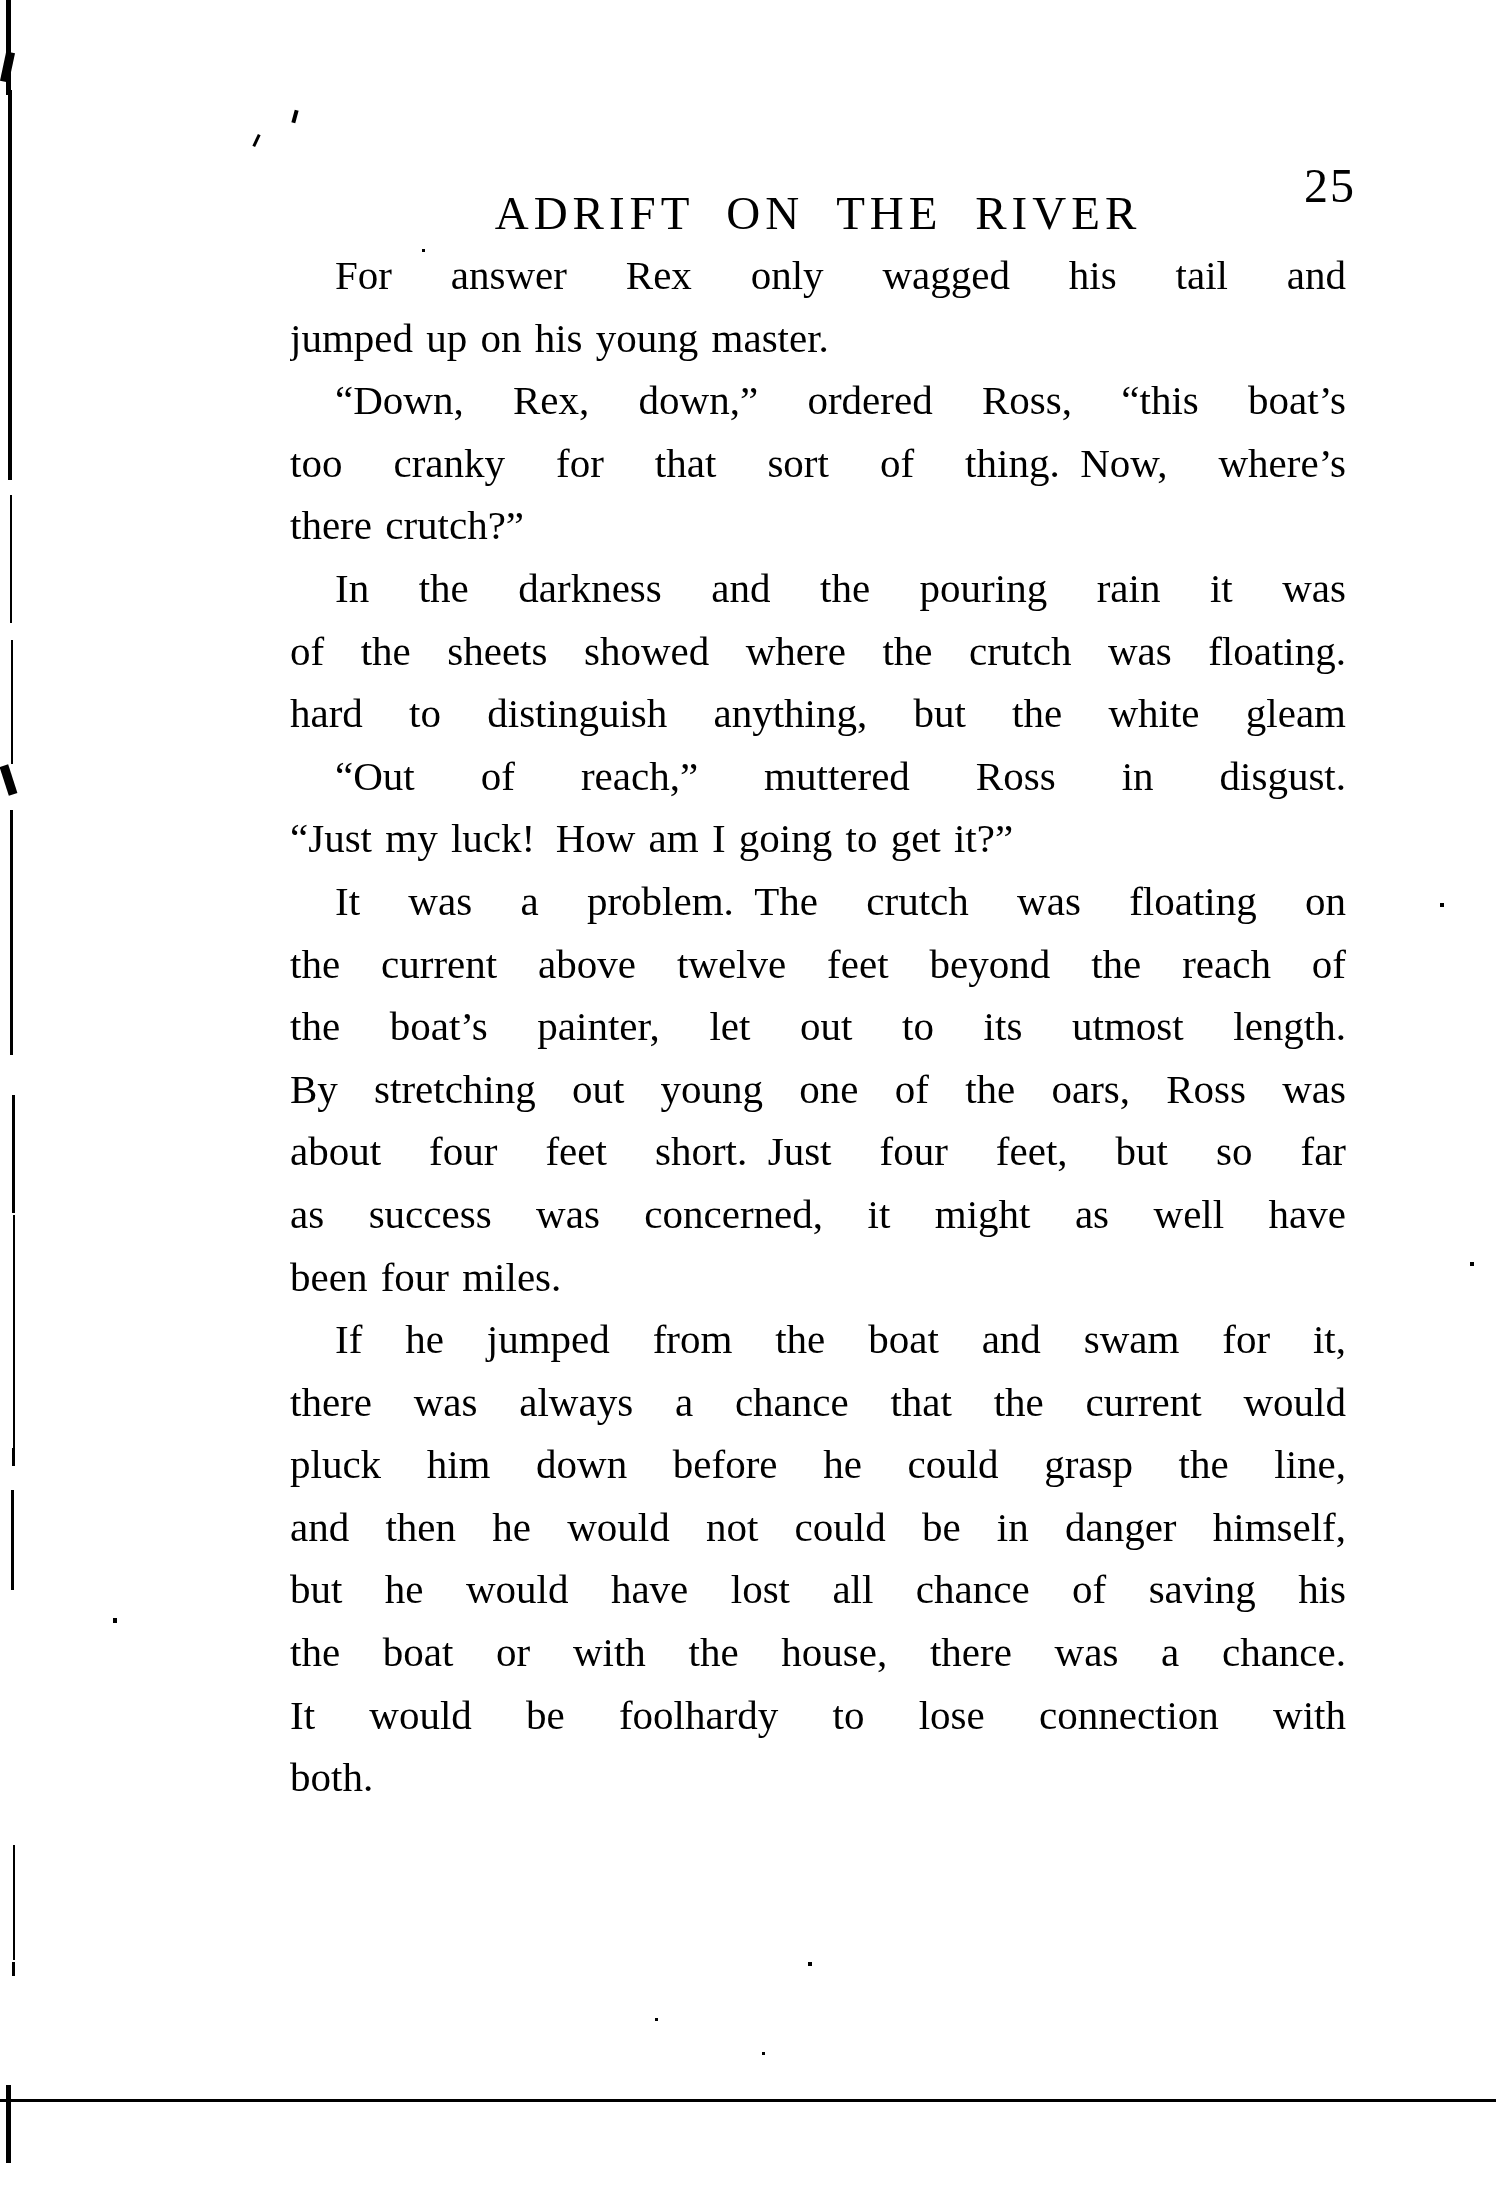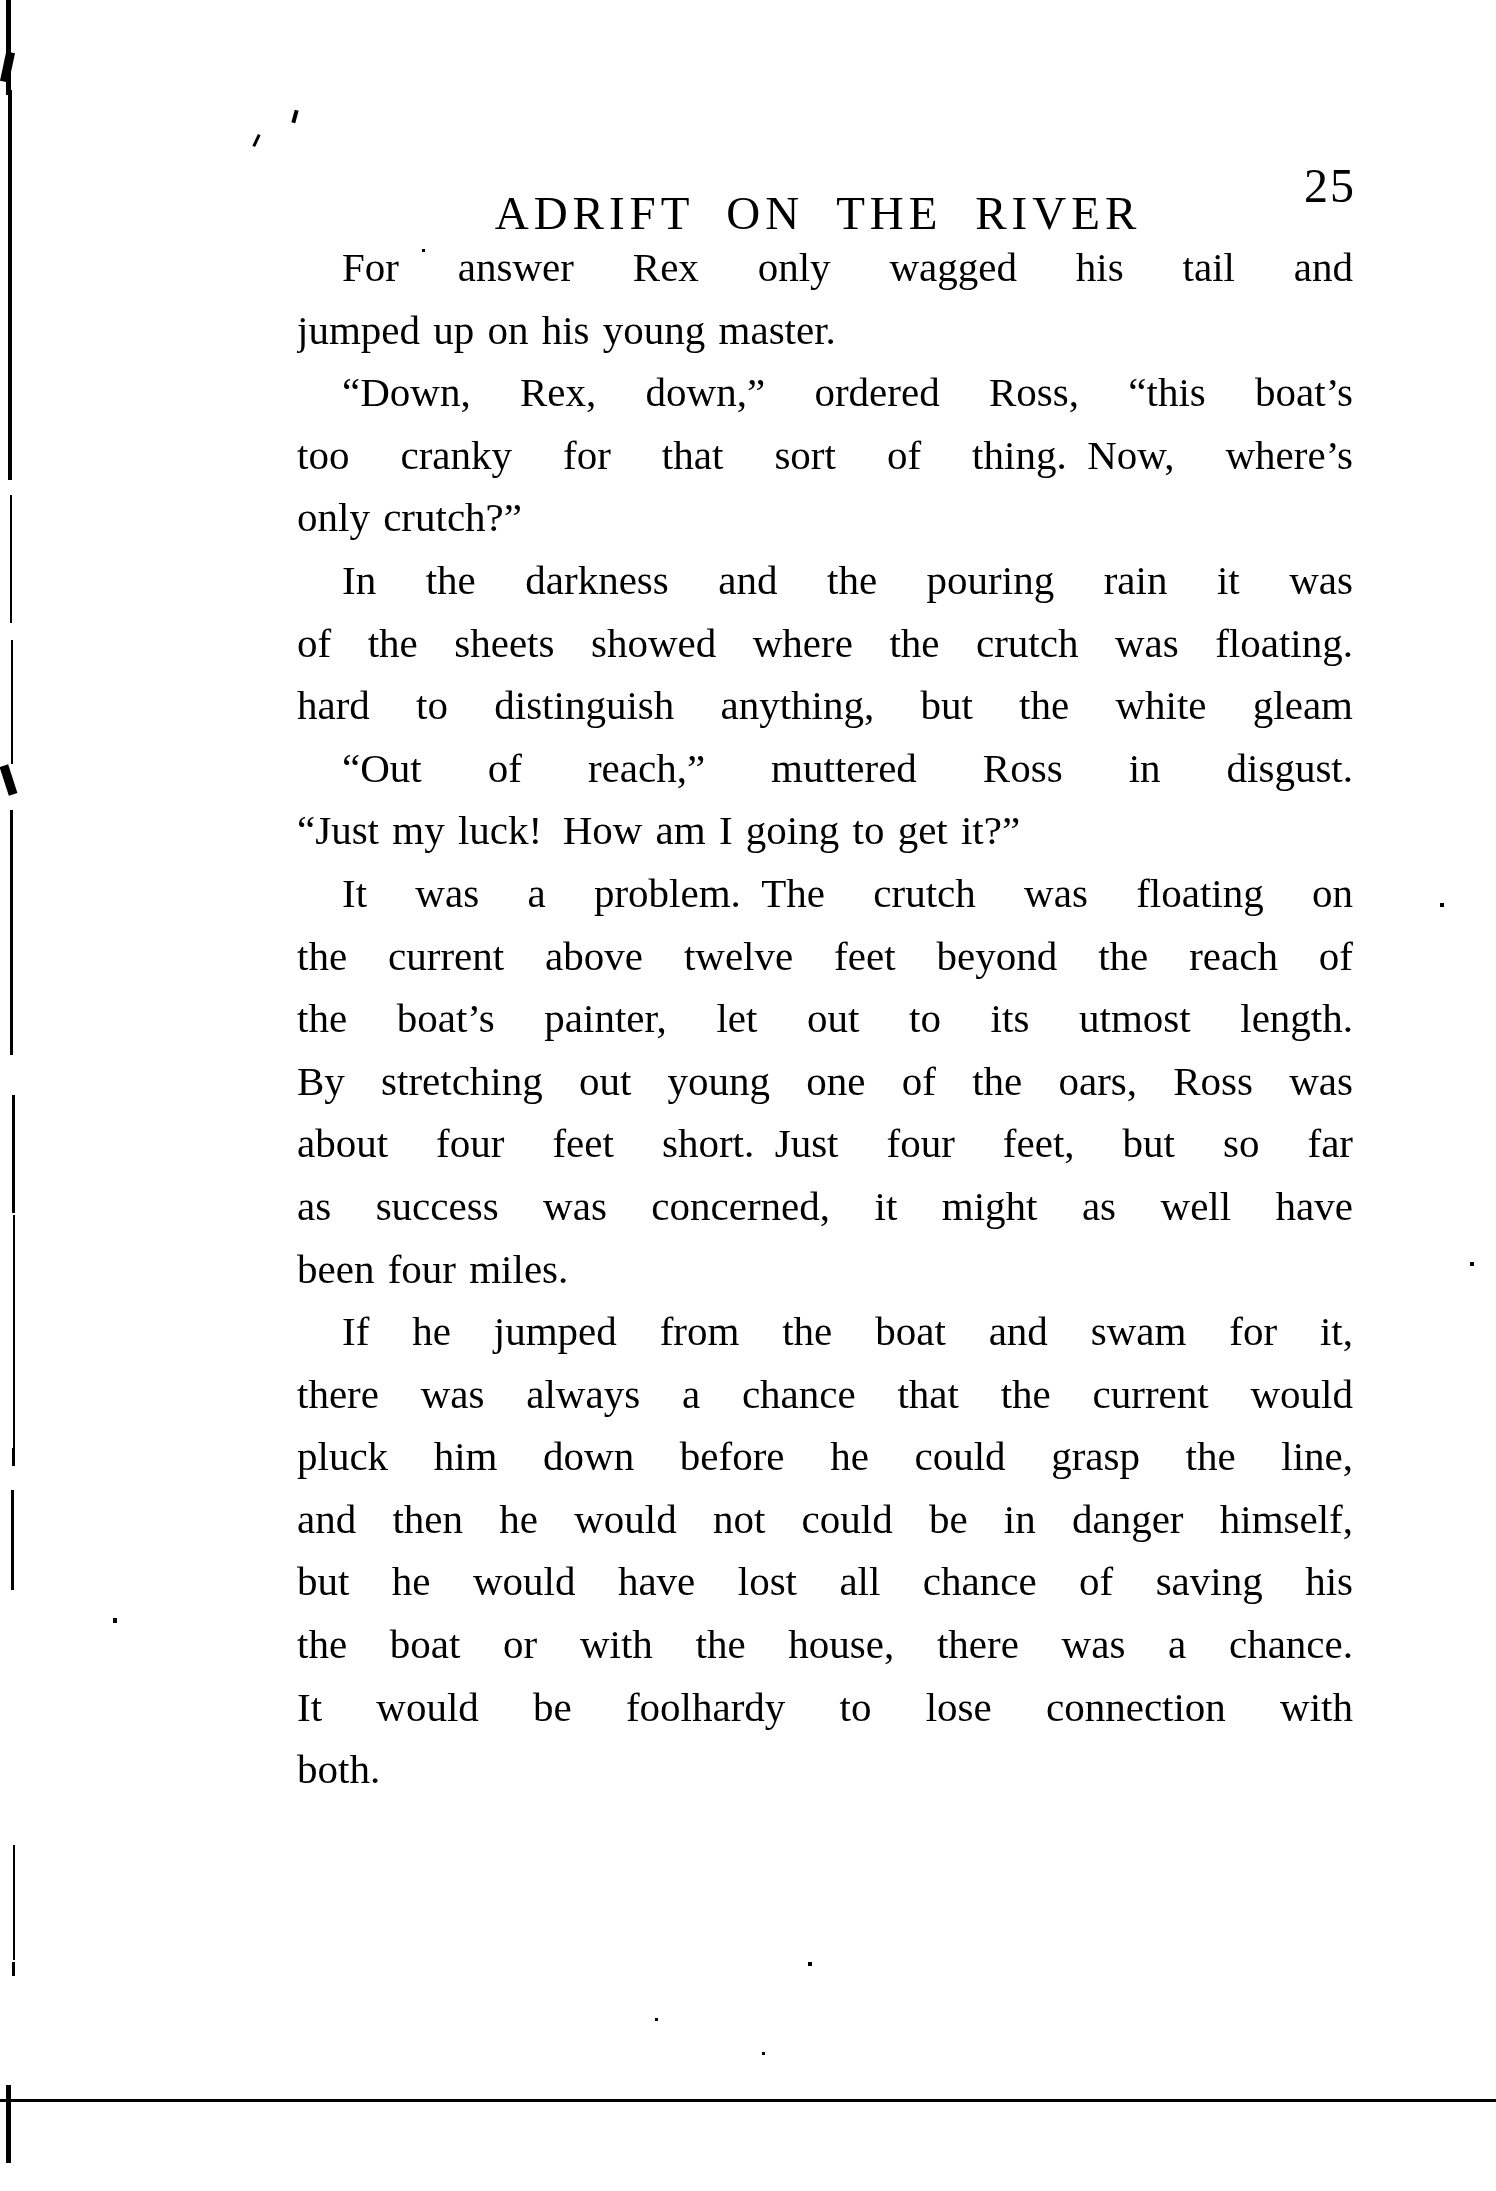--- a/index.html
+++ b/index.html
@@ -19,21 +19,21 @@
     font-size:47px;line-height:60px;
     letter-spacing:5px;word-spacing:16px;
     white-space:nowrap;
     margin-top:37px;
   }
   .pagenum{
     position:absolute;right:-10px;top:12px;
     font-size:48px;letter-spacing:2px;
   }
   .bodytext{
-    position:absolute;left:290px;top:236px;width:1056px;margin-left:7px;
+    position:absolute;left:290px;top:244px;width:1056px;
   }
   .line{
     height:62.6px;line-height:62.6px;
     font-size:41px;
     text-align:justify;
     overflow:hidden;
     word-spacing:3px;
     white-space:normal;
   }
   .line.j::after{content:"";display:inline-block;width:100%;height:0;}
@@ -80,21 +80,21 @@
   <div class="header">
     <span class="title">ADRIFT ON THE RIVER</span>
     <span class="pagenum">25</span>
   </div>
 
   <div class="bodytext">
     <div class="line j indent">For answer Rex only wagged his tail and</div>
     <div class="line plast">jumped up on his young master.</div>
     <div class="line j indent">“Down, Rex, down,” ordered Ross, “this boat’s</div>
     <div class="line j">too cranky for that sort of thing. Now, where’s</div>
-    <div class="line plast">only crutch?”</div>
+    <div class="line plast">there crutch?”</div>
     <div class="line j indent">In the darkness and the pouring rain it was</div>
     <div class="line j">of the sheets showed where the crutch was floating.</div>
     <div class="line j">hard to distinguish anything, but the white gleam</div>
     <div class="line j indent">“Out of reach,” muttered Ross in disgust.</div>
     <div class="line plast">“Just my luck! How am I going to get it?”</div>
     <div class="line j indent">It was a problem. The crutch was floating on</div>
     <div class="line j">the current above twelve feet beyond the reach of</div>
     <div class="line j">the boat’s painter, let out to its utmost length.</div>
     <div class="line j">By stretching out young one of the oars, Ross was</div>
     <div class="line j">about four feet short. Just four feet, but so far</div>

